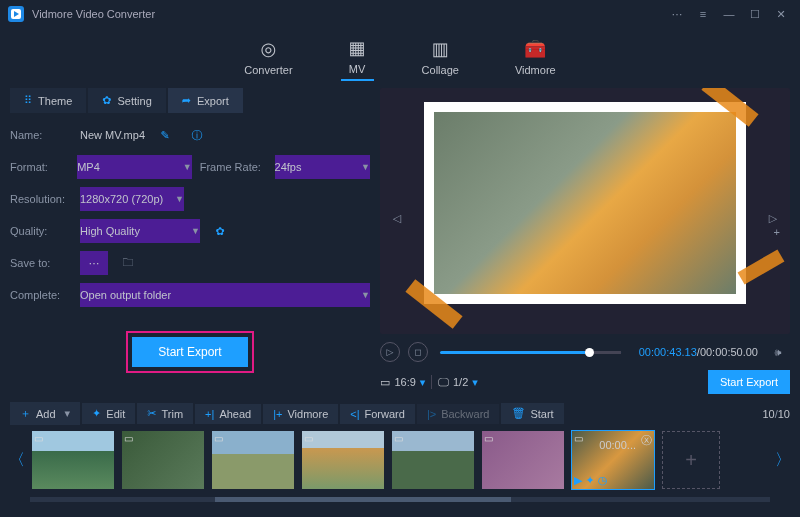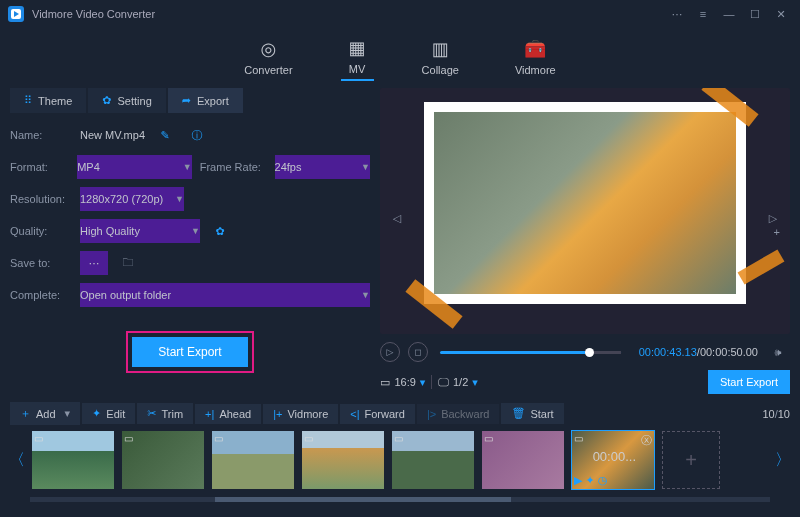--- a/index.html
+++ b/index.html
@@ -292,21 +292,21 @@
         <span class="badge">▭</span>
       </div>
     <div class="thumb-item">
         <div class="pic s6"></div>
         <span class="badge">▭</span>
       </div>
     <div class="thumb-item sel">
       <div class="pic s7"></div>
       <span class="badge">▭</span>
       <span class="thumb-x">ⓧ</span>
-      <span style="position:absolute;top:18px;right:18px;color:#ccc;font-size:13px">00:00...</span>
+      <span style="position:absolute;top:8px;right:18px;color:#ccc;font-size:11px">00:00...</span>
       <div class="thumb-ctl">
           <span>▶</span>
           <span>✦</span>
           <span>◷</span>
         </div>
     </div>
     <div class="thumb-add">+</div>
   </div>
   <div class="nav-arrow">〉</div>
 </div>

